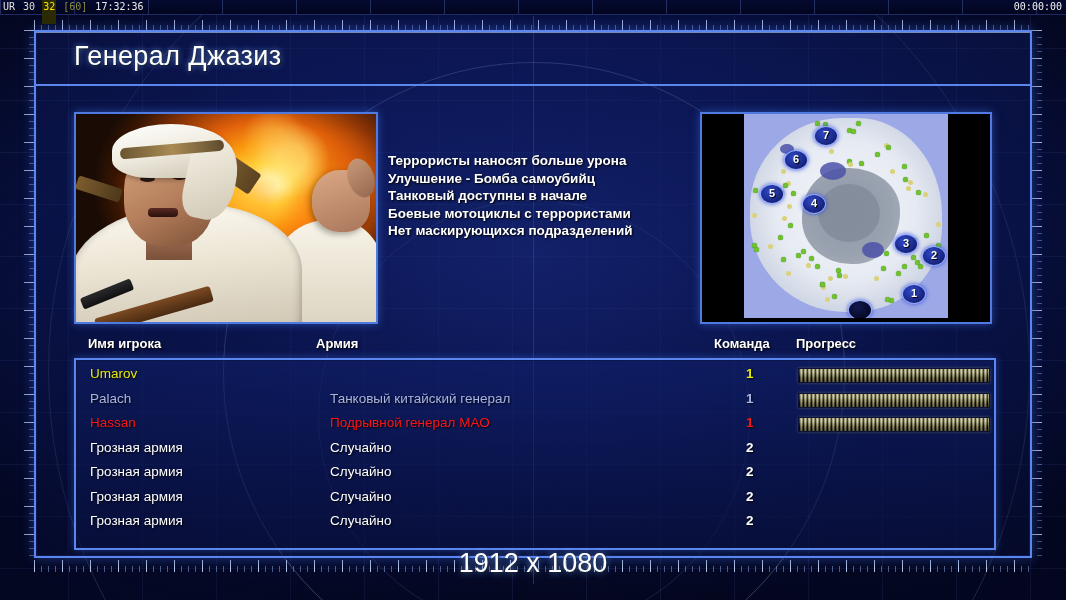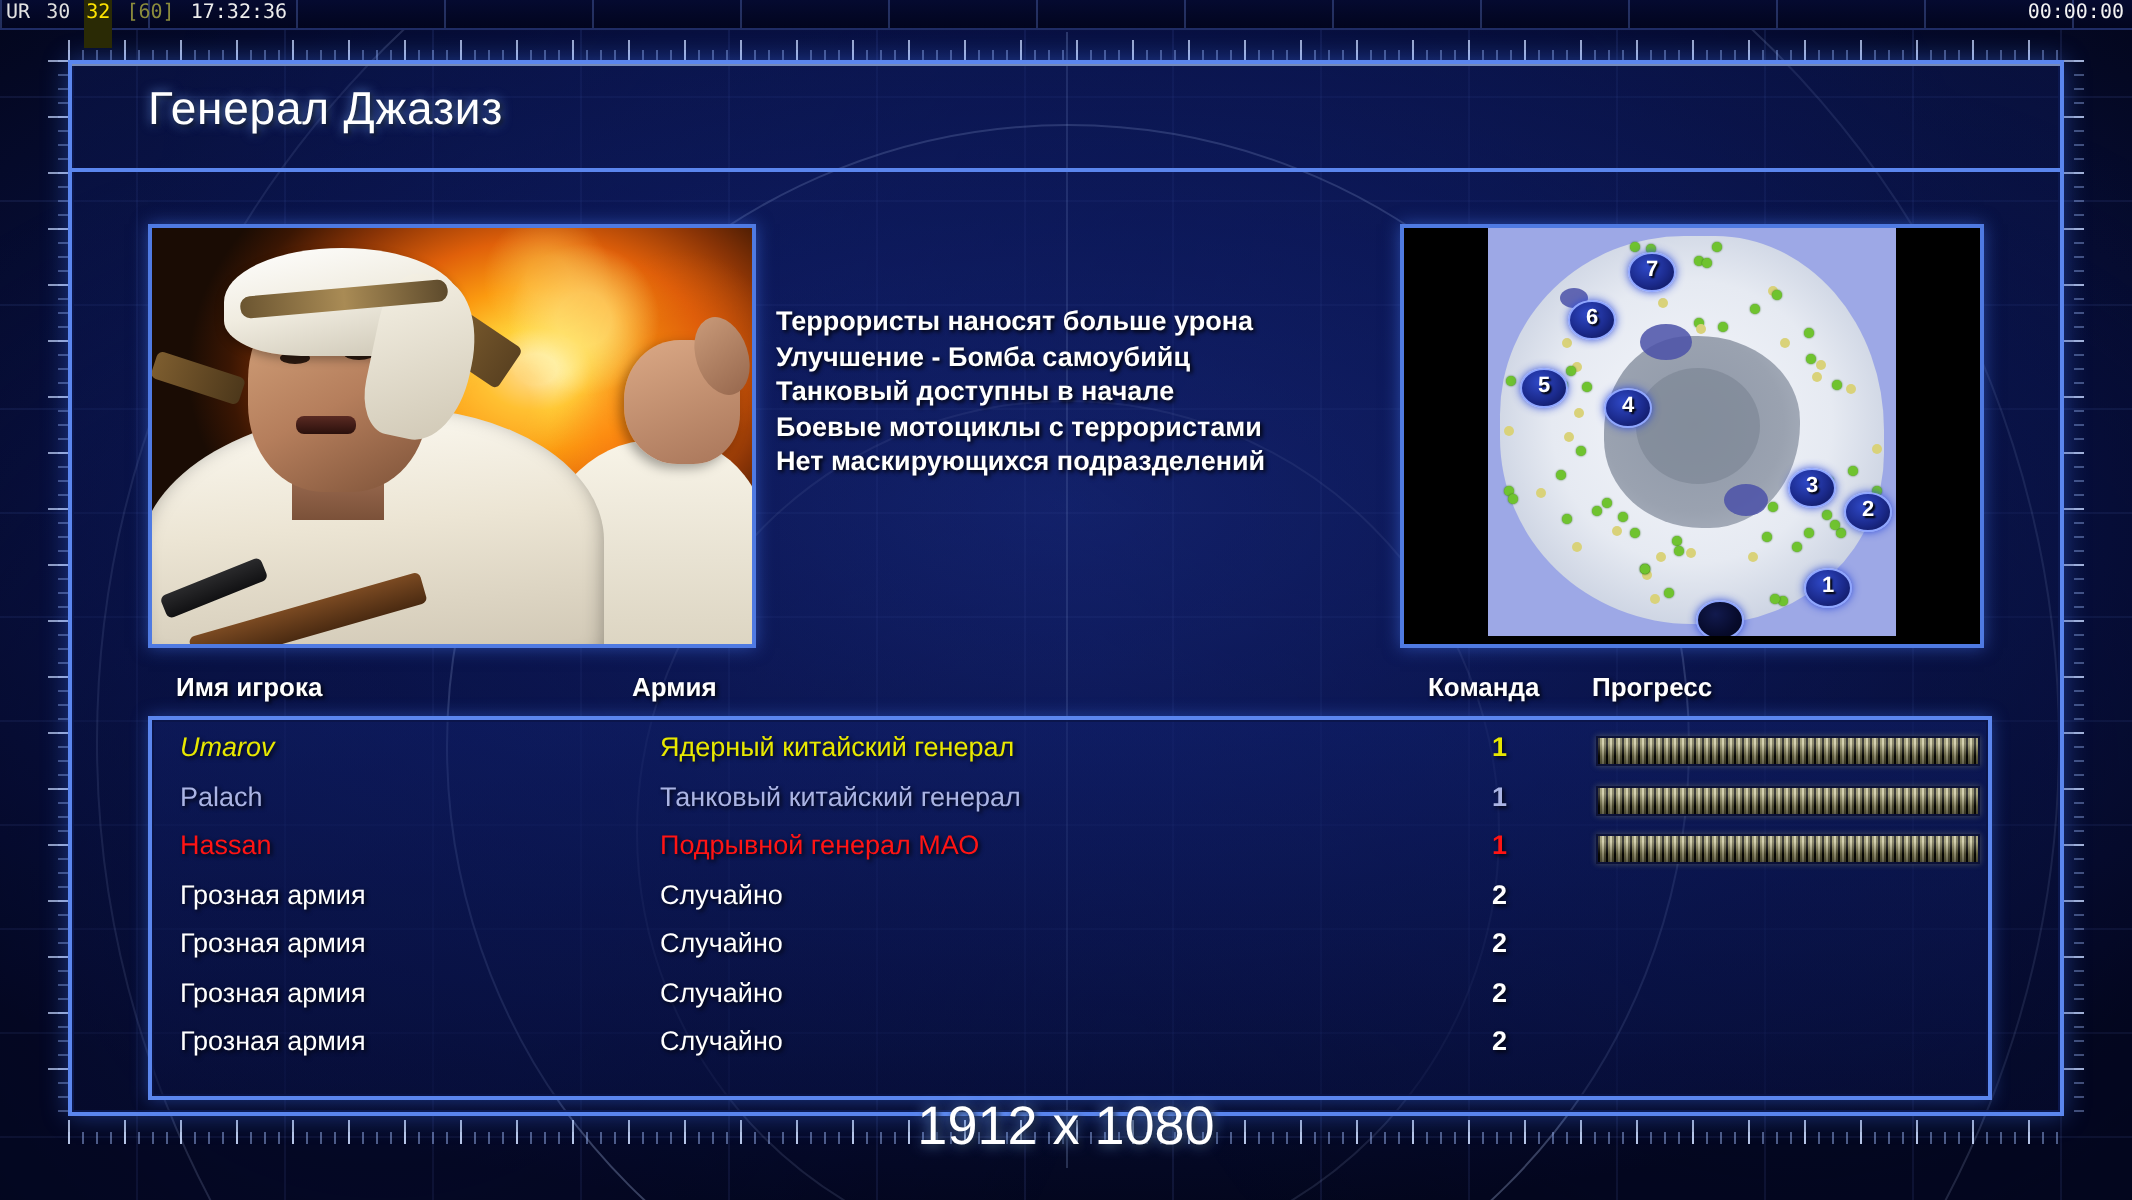--- a/index.html
+++ b/index.html
@@ -67,21 +67,21 @@
   
   .frame{position:absolute;left:34px;top:30px;width:998px;height:528px;z-index:10;}
   .frame-edge{position:absolute;inset:0;border:2px solid #5b86ee;
       box-shadow:0 0 0 1px rgba(12,24,80,.9) inset, 0 0 12px rgba(60,110,235,.45);
       background:linear-gradient(180deg, rgba(14,28,96,.40), rgba(8,16,62,.34));}
   .frame-hi{position:absolute;left:2px;right:2px;top:2px;height:1px;background:rgba(190,215,255,.6);}
 
   
   .title-bar{position:absolute;left:2px;top:2px;right:2px;height:52px;
       border-bottom:2px solid #5b86ee;}
-  .title-text{position:absolute;left:38px;top:9px;font-size:23px;color:#ffffff;
+  .title-text{position:absolute;left:38px;top:9px;font-size:27px;color:#ffffff;
       letter-spacing:.4px;text-shadow:0 0 6px rgba(120,170,255,.75),1px 1px 2px #000;white-space:nowrap;}
 
   
   .media{position:absolute;left:40px;top:82px;width:918px;height:212px;}
   .portrait{position:absolute;left:0;top:0;width:300px;height:208px;
       border:2px solid #4f7ae2;box-shadow:0 0 8px rgba(70,120,240,.5);overflow:hidden;background:#100800;}
   .p-sky{position:absolute;inset:0;
       background:
         radial-gradient(ellipse 58% 62% at 64% 34%, #fff4b0 0 6%, #ffd23a 16%, #fb9a10 32%, #e0600a 50%, #8a3406 70%, #3a1603 88%, #1a0c04 100%),
         linear-gradient(180deg,#2b1708,#130a05);}
@@ -345,22 +345,21 @@
   <div class="thead">
     <div class="th" style="left:14px;">Имя игрока</div>
     <div class="th" style="left:242px;">Армия</div>
     <div class="th" style="left:640px;">Команда</div>
     <div class="th" style="left:722px;">Прогресс</div>
   </div>
 
   <div class="tbl-box">
     <div class="rows" id="rows">
         <div class="row" style="top: 3px;">
-          <div class="cell c-name" style="color: rgb(232, 232, 0); font-style: italic;">Umarov</div>
-          <div class="cell c-army" style="color: rgb(232, 232, 0);">Ядерный китайский генерал</div>
+          <div class="cell c-name" style="color: rgb(232, 232, 0);">Umarov</div>
           <div class="cell c-team" style="color: rgb(232, 232, 0);">1</div>
           <div class="bar" style="width: 190px;">
             <div class="bar-sh"></div>
           </div>
         </div>
         <div class="row" style="top: 27.5px;">
           <div class="cell c-name" style="color: rgb(170, 180, 228);">Palach</div>
           <div class="cell c-army" style="color: rgb(170, 180, 228);">Танковый китайский генерал</div>
           <div class="cell c-team" style="color: rgb(170, 180, 228);">1</div>
           <div class="bar" style="width: 190px;">

